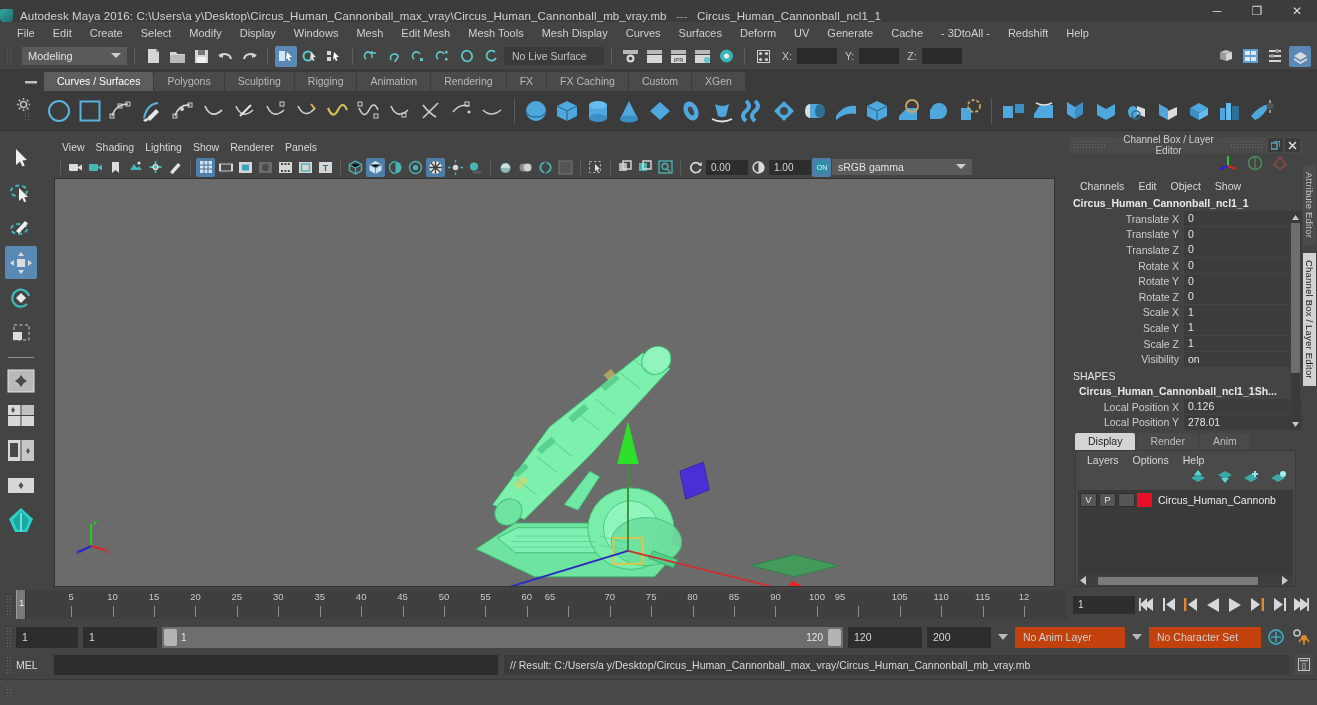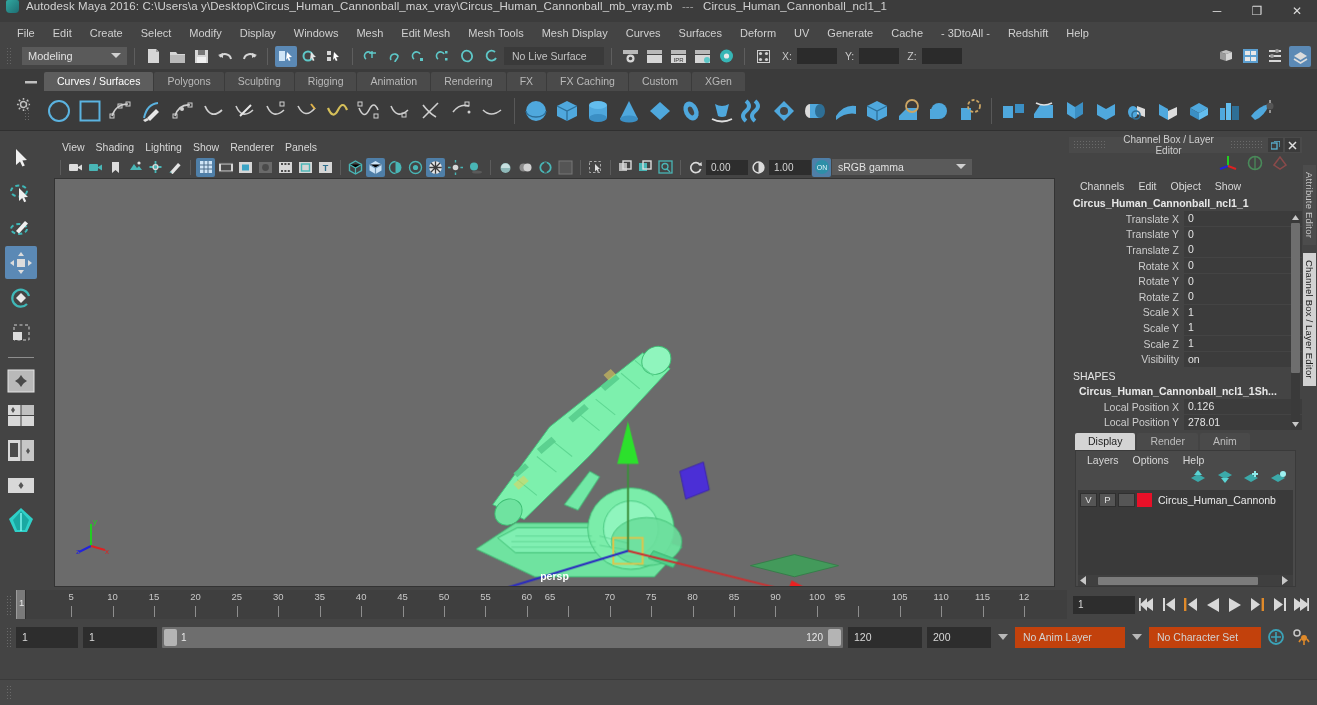--- a/index.html
+++ b/index.html
@@ -6,21 +6,21 @@
   html,body{
     width:1317px; height:705px; overflow:hidden;
     background:#444444;
     font-family:"Liberation Sans", sans-serif;
     color:#c8c8c8;
     -webkit-font-smoothing:antialiased;
   }
   #app{ position:relative; width:1317px; height:705px; background:#444; }
 
   
-  .titlebar{ height:22px; background:#3c3c3c; display:flex; align-items:flex-start; padding-left:6px; }
+  .titlebar{ height:22px; background:#3c3c3c; display:flex; align-items:flex-end; }
   .maya-logo{ width:13px; height:13px; background:linear-gradient(135deg,#31a8a0 0%,#1e6d72 100%);
               border-radius:2px 2px 4px 4px; margin-right:7px; flex:0 0 auto; }
   .title-text{ font-size:11.5px; color:#d2d2d2; white-space:nowrap; letter-spacing:.1px;}
   .title-sep{ color:#a0a0a0; padding:0 6px; }
   .win-btns{ margin-left:auto; display:flex; height:22px; }
   .win-btn{ width:40px; height:22px; display:flex; align-items:center; justify-content:center;
             color:#dcdcdc; font-size:12px; }
 
   
   .menubar{ height:21px; background:#444444; display:flex; align-items:center; padding-left:8px; }
@@ -1056,21 +1056,20 @@
         <div class="axis-gizmo">
           <svg width="44" height="44" viewBox="0 0 44 44">
             <path d="M16 30 L16 8" stroke="#22cc22" stroke-width="2"></path>
             <path d="M16 30 L4 36" stroke="#2222dd" stroke-width="2"></path>
             <path d="M16 30 L30 34" stroke="#dd2222" stroke-width="2"></path>
             <text x="18" y="8" font-size="8" fill="#22cc22" font-family="Liberation Sans">y</text>
             <text x="1" y="38" font-size="8" fill="#2222dd" font-family="Liberation Sans">z</text>
             <text x="30" y="38" font-size="8" fill="#dd2222" font-family="Liberation Sans">x</text>
           </svg>
         </div>
-        <div class="vp-label">persp</div>
       </div>
     </div>
 
     <div class="rightpanel">
       <div class="rp-main">
 
         <div class="rp-title">
           <div class="rp-grip"></div>
           <div class="rp-title-text">Channel Box / Layer Editor</div>
           <div class="rp-grip"></div>
@@ -1394,17 +1393,30 @@
       </div>
     <div class="pb" style="margin-right:6px">
         <svg width="18" height="18">
           <circle cx="5" cy="5" r="3" fill="none" stroke="#c8c8c8" stroke-width="1.5"></circle>
           <circle cx="12" cy="10" r="3" fill="#e08a2a"></circle>
           <path d="M12 13v4M9 11l-2 3M15 11l2 3" stroke="#e08a2a" stroke-width="1.6"></path>
         </svg>
       </div>
   </div>
 
+  <div class="cmdline">
+    <div class="cl-grip"></div>
+    <div class="mel-lbl">MEL</div>
+    <div class="mel-input"></div>
+    <div class="result">// Result: C:/Users/a y/Desktop/Circus_Human_Cannonball_max_vray/Circus_Human_Cannonball_mb_vray.mb</div>
+    <div class="result-btn">
+      <svg width="12" height="13">
+          <rect x="0.5" y="0.5" width="11" height="12" fill="none" stroke="#c0c0c0"></rect>
+          <rect x="2" y="2" width="8" height="1.3" fill="#c0c0c0"></rect>
+          <text x="6" y="10" font-size="7" text-anchor="middle" fill="#c0c0c0" font-family="Liberation Sans">[]</text>
+        </svg>
+    </div>
+  </div>
 
   <div class="helpline">
     <div class="hl-grip"></div>
   </div>
 </div>
 
 </body></html>

